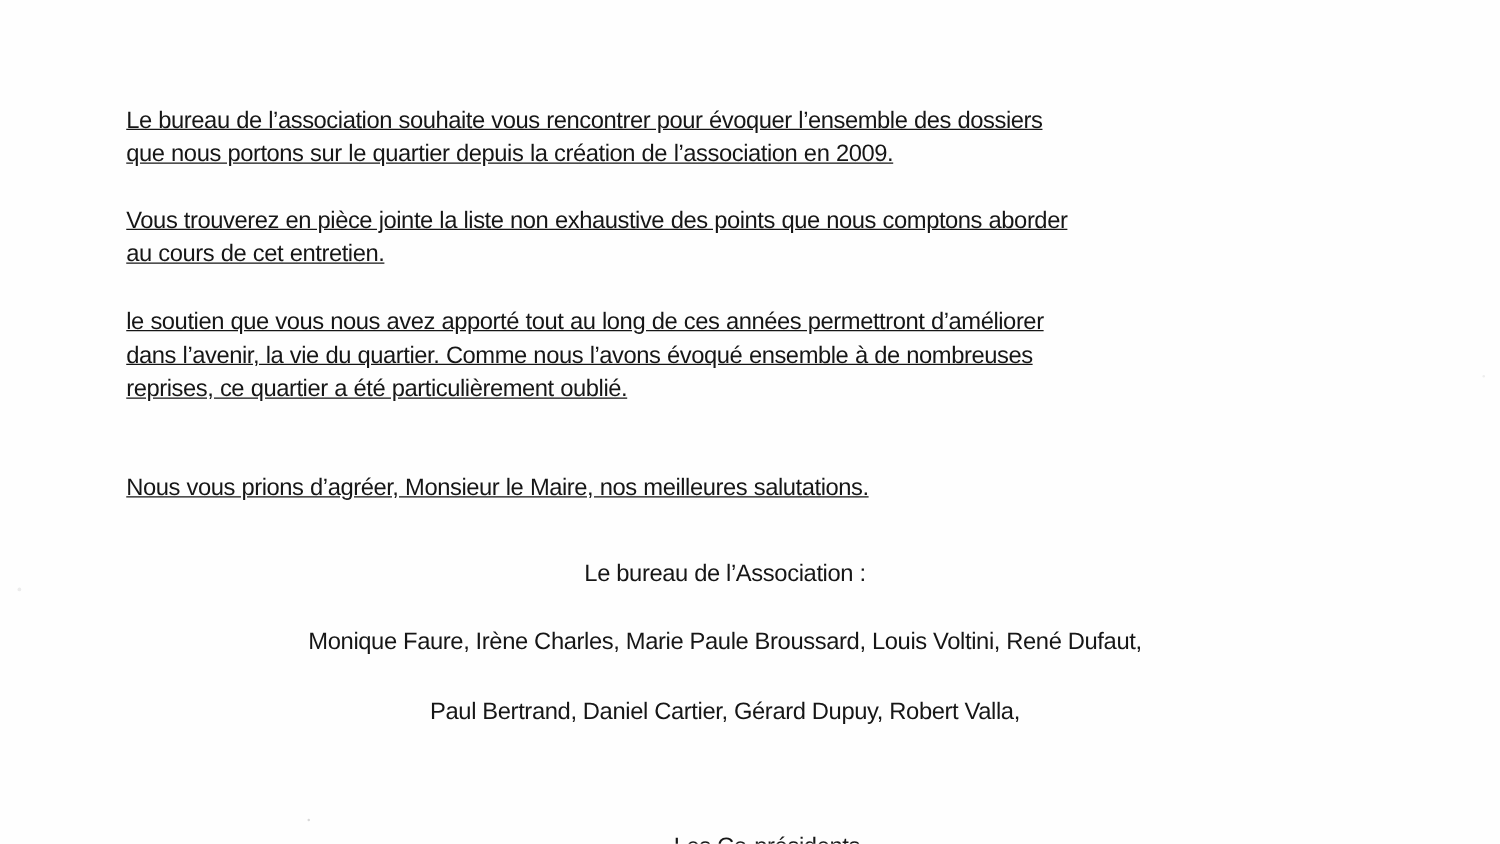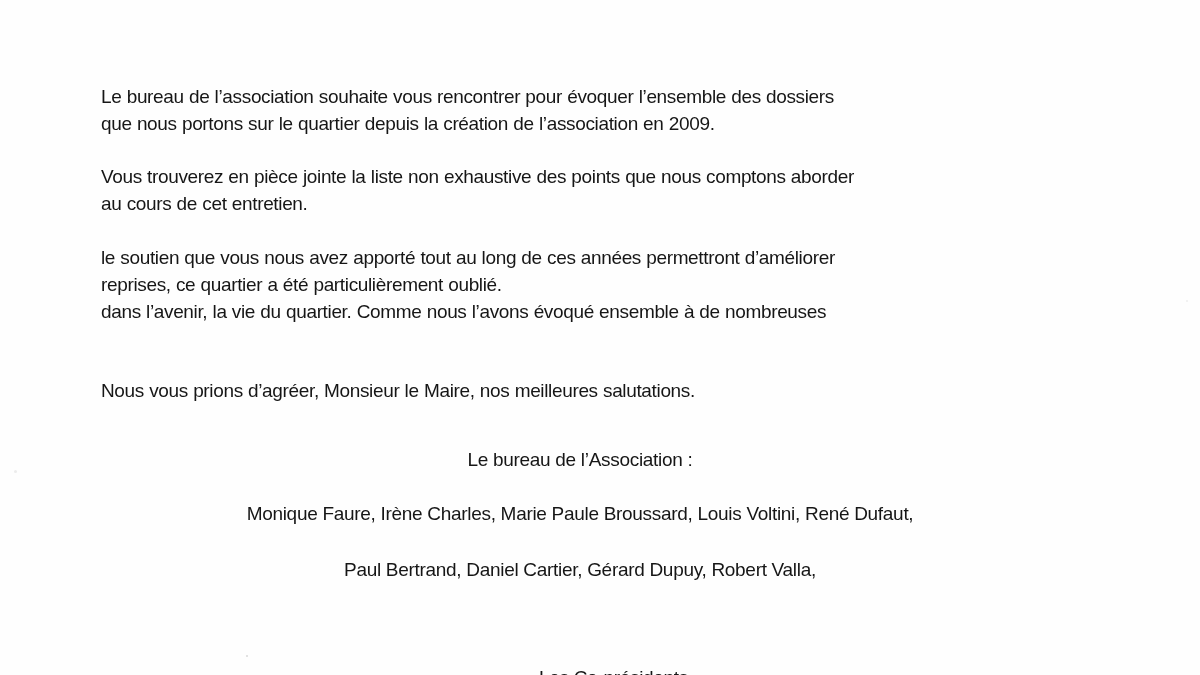--- a/index.html
+++ b/index.html
@@ -23,20 +23,21 @@
       background: #fefefe;
     }
     .para {
       position: absolute;
       left: 101px;
       width: 960px;
       line-height: 27px;
       margin: 0;
       letter-spacing: -0.35px;
       word-spacing: 0.3px;
+      text-decoration: underline;
     }
     .center {
       position: absolute;
       left: 0;
       width: 1130px;
       text-align: center;
       margin: 15px;
       line-height: 27px;
       letter-spacing: -0.3px;
     }
@@ -58,22 +59,22 @@
     <span class="line">que nous portons sur le quartier depuis la création de l’association en 2009.</span>
   </p>
 
   <p class="para" style="top:163px;">
     <span class="line">Vous trouverez en pièce jointe la liste non exhaustive des points que nous comptons aborder</span>
     <span class="line">au cours de cet entretien.</span>
   </p>
 
   <p class="para" style="top:244px;">
     <span class="line">le soutien que vous nous avez apporté tout au long de ces années permettront d’améliorer</span>
+    <span class="line">dans l’avenir, la vie du quartier. Comme nous l’avons évoqué ensemble à de nombreuses</span>
     <span class="line">reprises, ce quartier a été particulièrement oublié.</span>
-    <span class="line">dans l’avenir, la vie du quartier. Comme nous l’avons évoqué ensemble à de nombreuses</span>
   </p>
 
   <p class="para" style="top:377px;">
     <span class="line">Nous vous prions d’agréer, Monsieur le Maire, nos meilleures salutations.</span>
   </p>
 
   <p class="center" style="top:431px;">Le bureau de l’Association :</p>
 
   <p class="center" style="top:485px;">Monique Faure, Irène Charles, Marie Paule Broussard, Louis Voltini, René Dufaut,</p>
 

